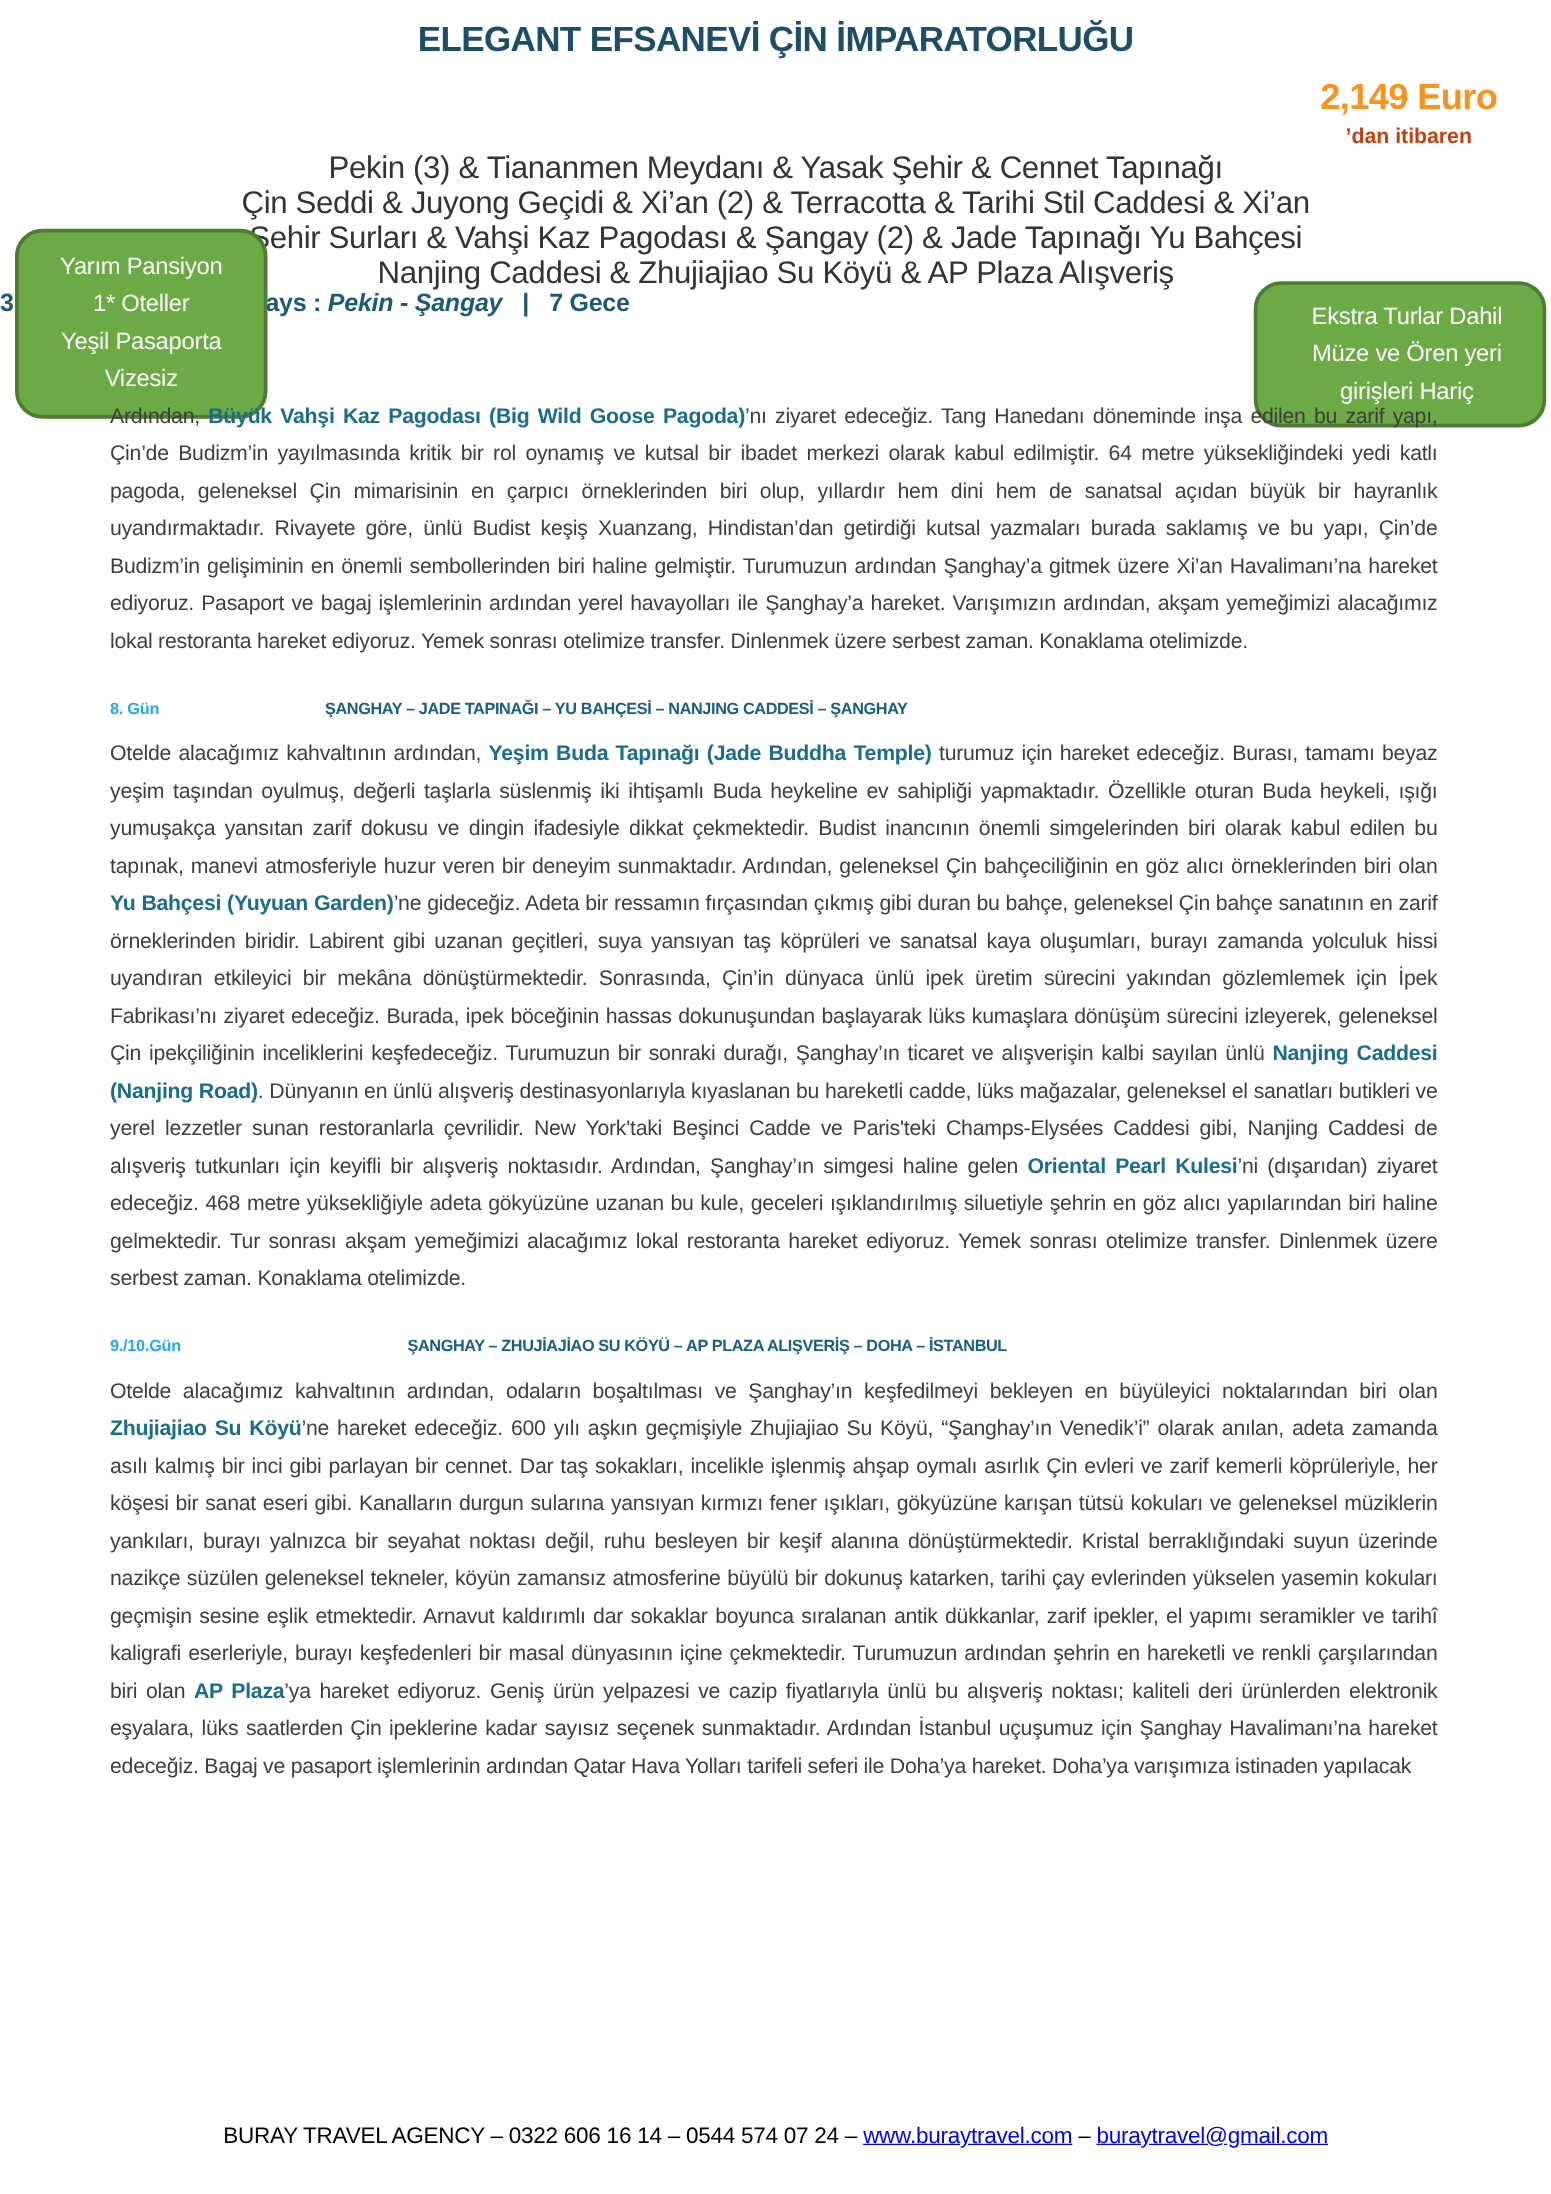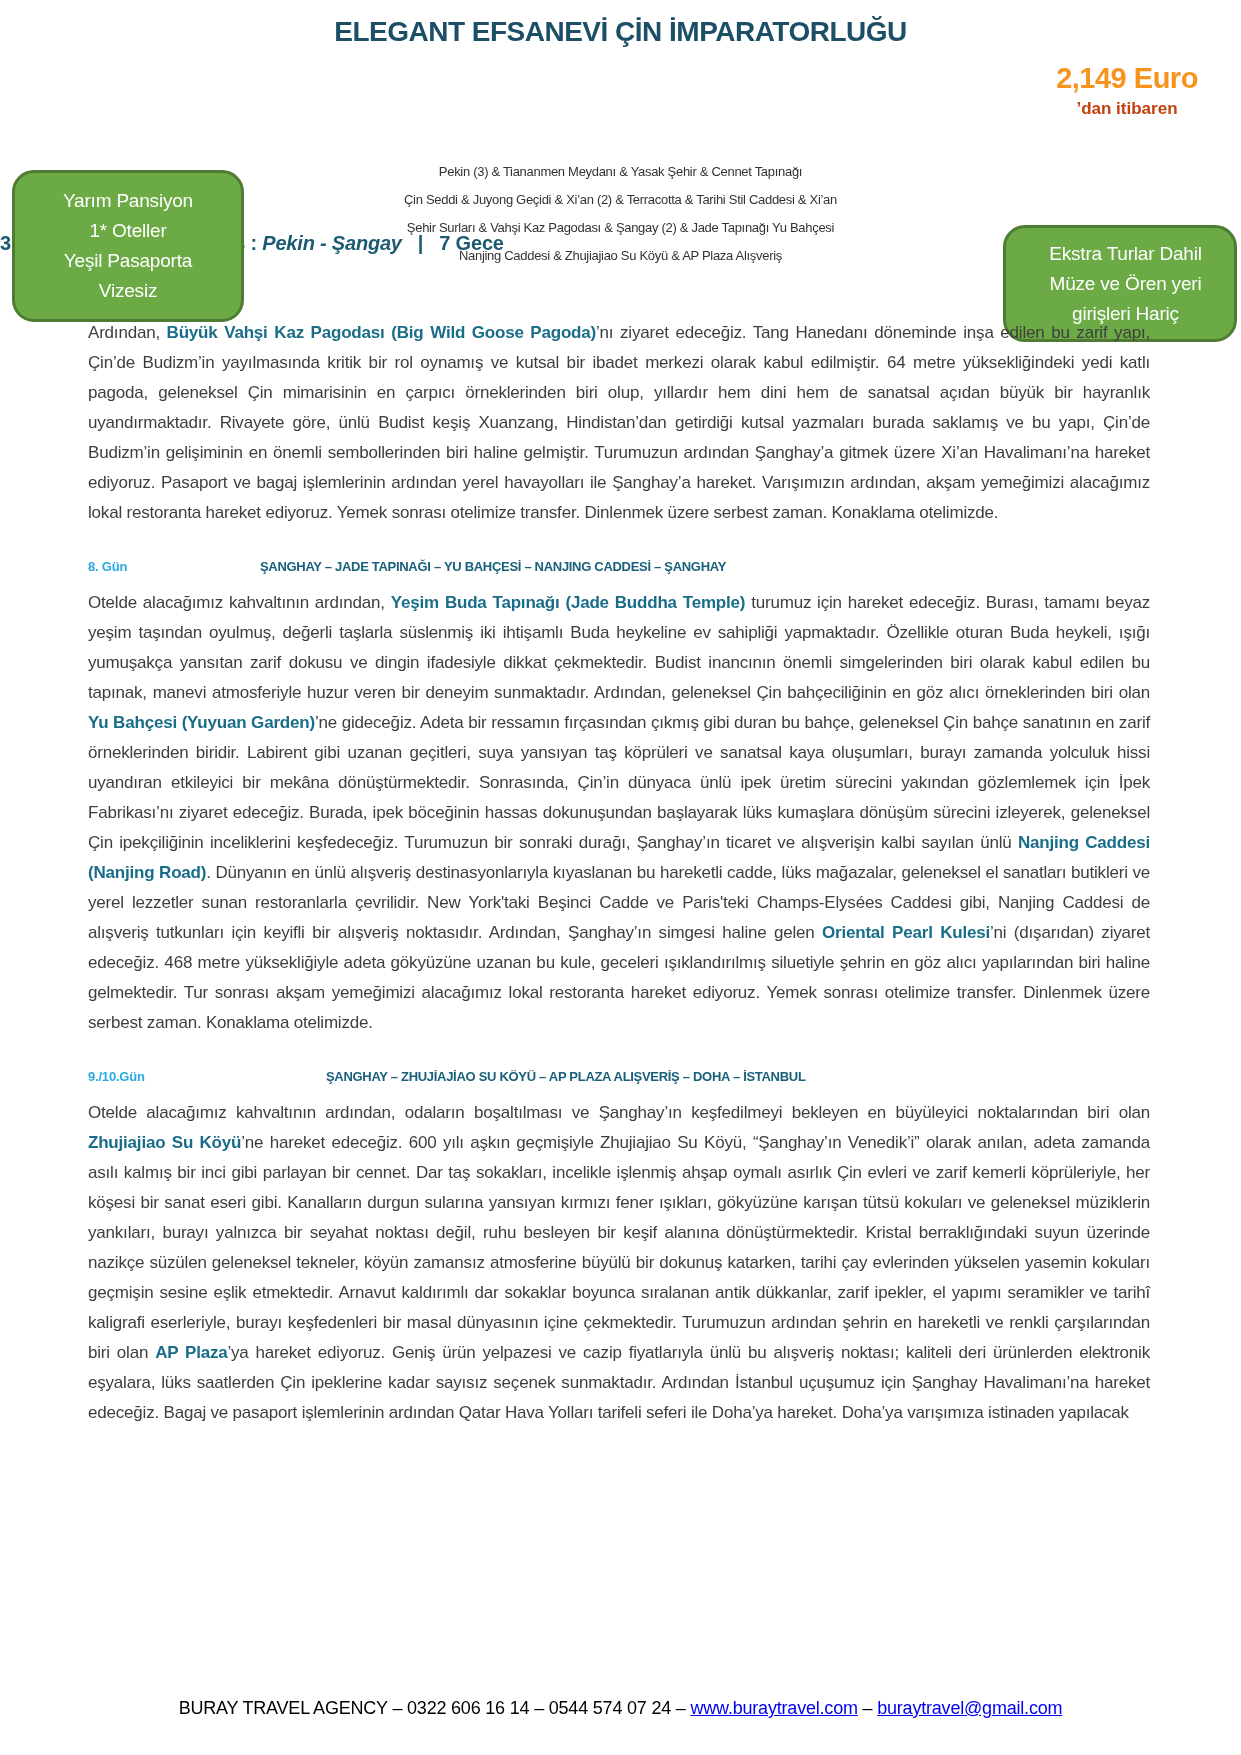--- a/index.html
+++ b/index.html
@@ -19,36 +19,36 @@
   .title2{
     position:absolute;top:78px;left:0;right:0;margin:0;
     text-align:center;font-size:27px;font-weight:bold;
     color:#1C4F66;letter-spacing:-0.5px;
   }
   .price-box{position:absolute;top:22px;right:19px;width:190px;text-align:center;margin-top:40px;}
   .price{font-size:29px;font-weight:bold;color:#F7941D;letter-spacing:-0.5px;}
   .price-note{margin-top:4px;font-size:17px;font-weight:bold;color:#c2410c;}
   .subtitles{
     position:absolute;top:120px;left:0;right:0;
-    text-align:center;font-size:13px;line-height:28px;
-    color:#333333;font-weight:500;letter-spacing:-0.3px;margin-top:38px;
+    text-align:center;font-size:25px;line-height:28px;
+    color:#333333;font-weight:500;letter-spacing:-0.3px;
   }
   .info-line{
     position:absolute;top:232px;left:0;right:0;
     text-align:left;font-size:20px;color:#1C5A72;
     font-weight:600;letter-spacing:-0.2px;
   }
   .badge{
     position:absolute;box-sizing:border-box;
     background:#6BAA44;border:3px solid #4E7C33;border-radius:22px;
     color:#ffffff;text-align:center;
     display:flex;flex-direction:column;justify-content:center;
     font-size:19px;line-height:30px;letter-spacing:-0.2px;
   }
-  .badge-left{left:12px;top:170px;width:232px;height:152px;}
+  .badge-left{left:12px;top:183px;width:202px;height:152px;}
   .badge-right{left:1003px;top:225px;width:234px;height:117px;padding-left:11px;}
   
   .content{
     position:absolute;top:318px;left:88px;width:1062px;
     font-size:17px;line-height:30px;color:#3E3E3E;
     letter-spacing:-0.2px;
   }
   .para{margin:0;text-align:justify;}
   .seg-highlight{color:#1A6D89;font-weight:bold;}
   .seg-italic{font-style:italic;}

